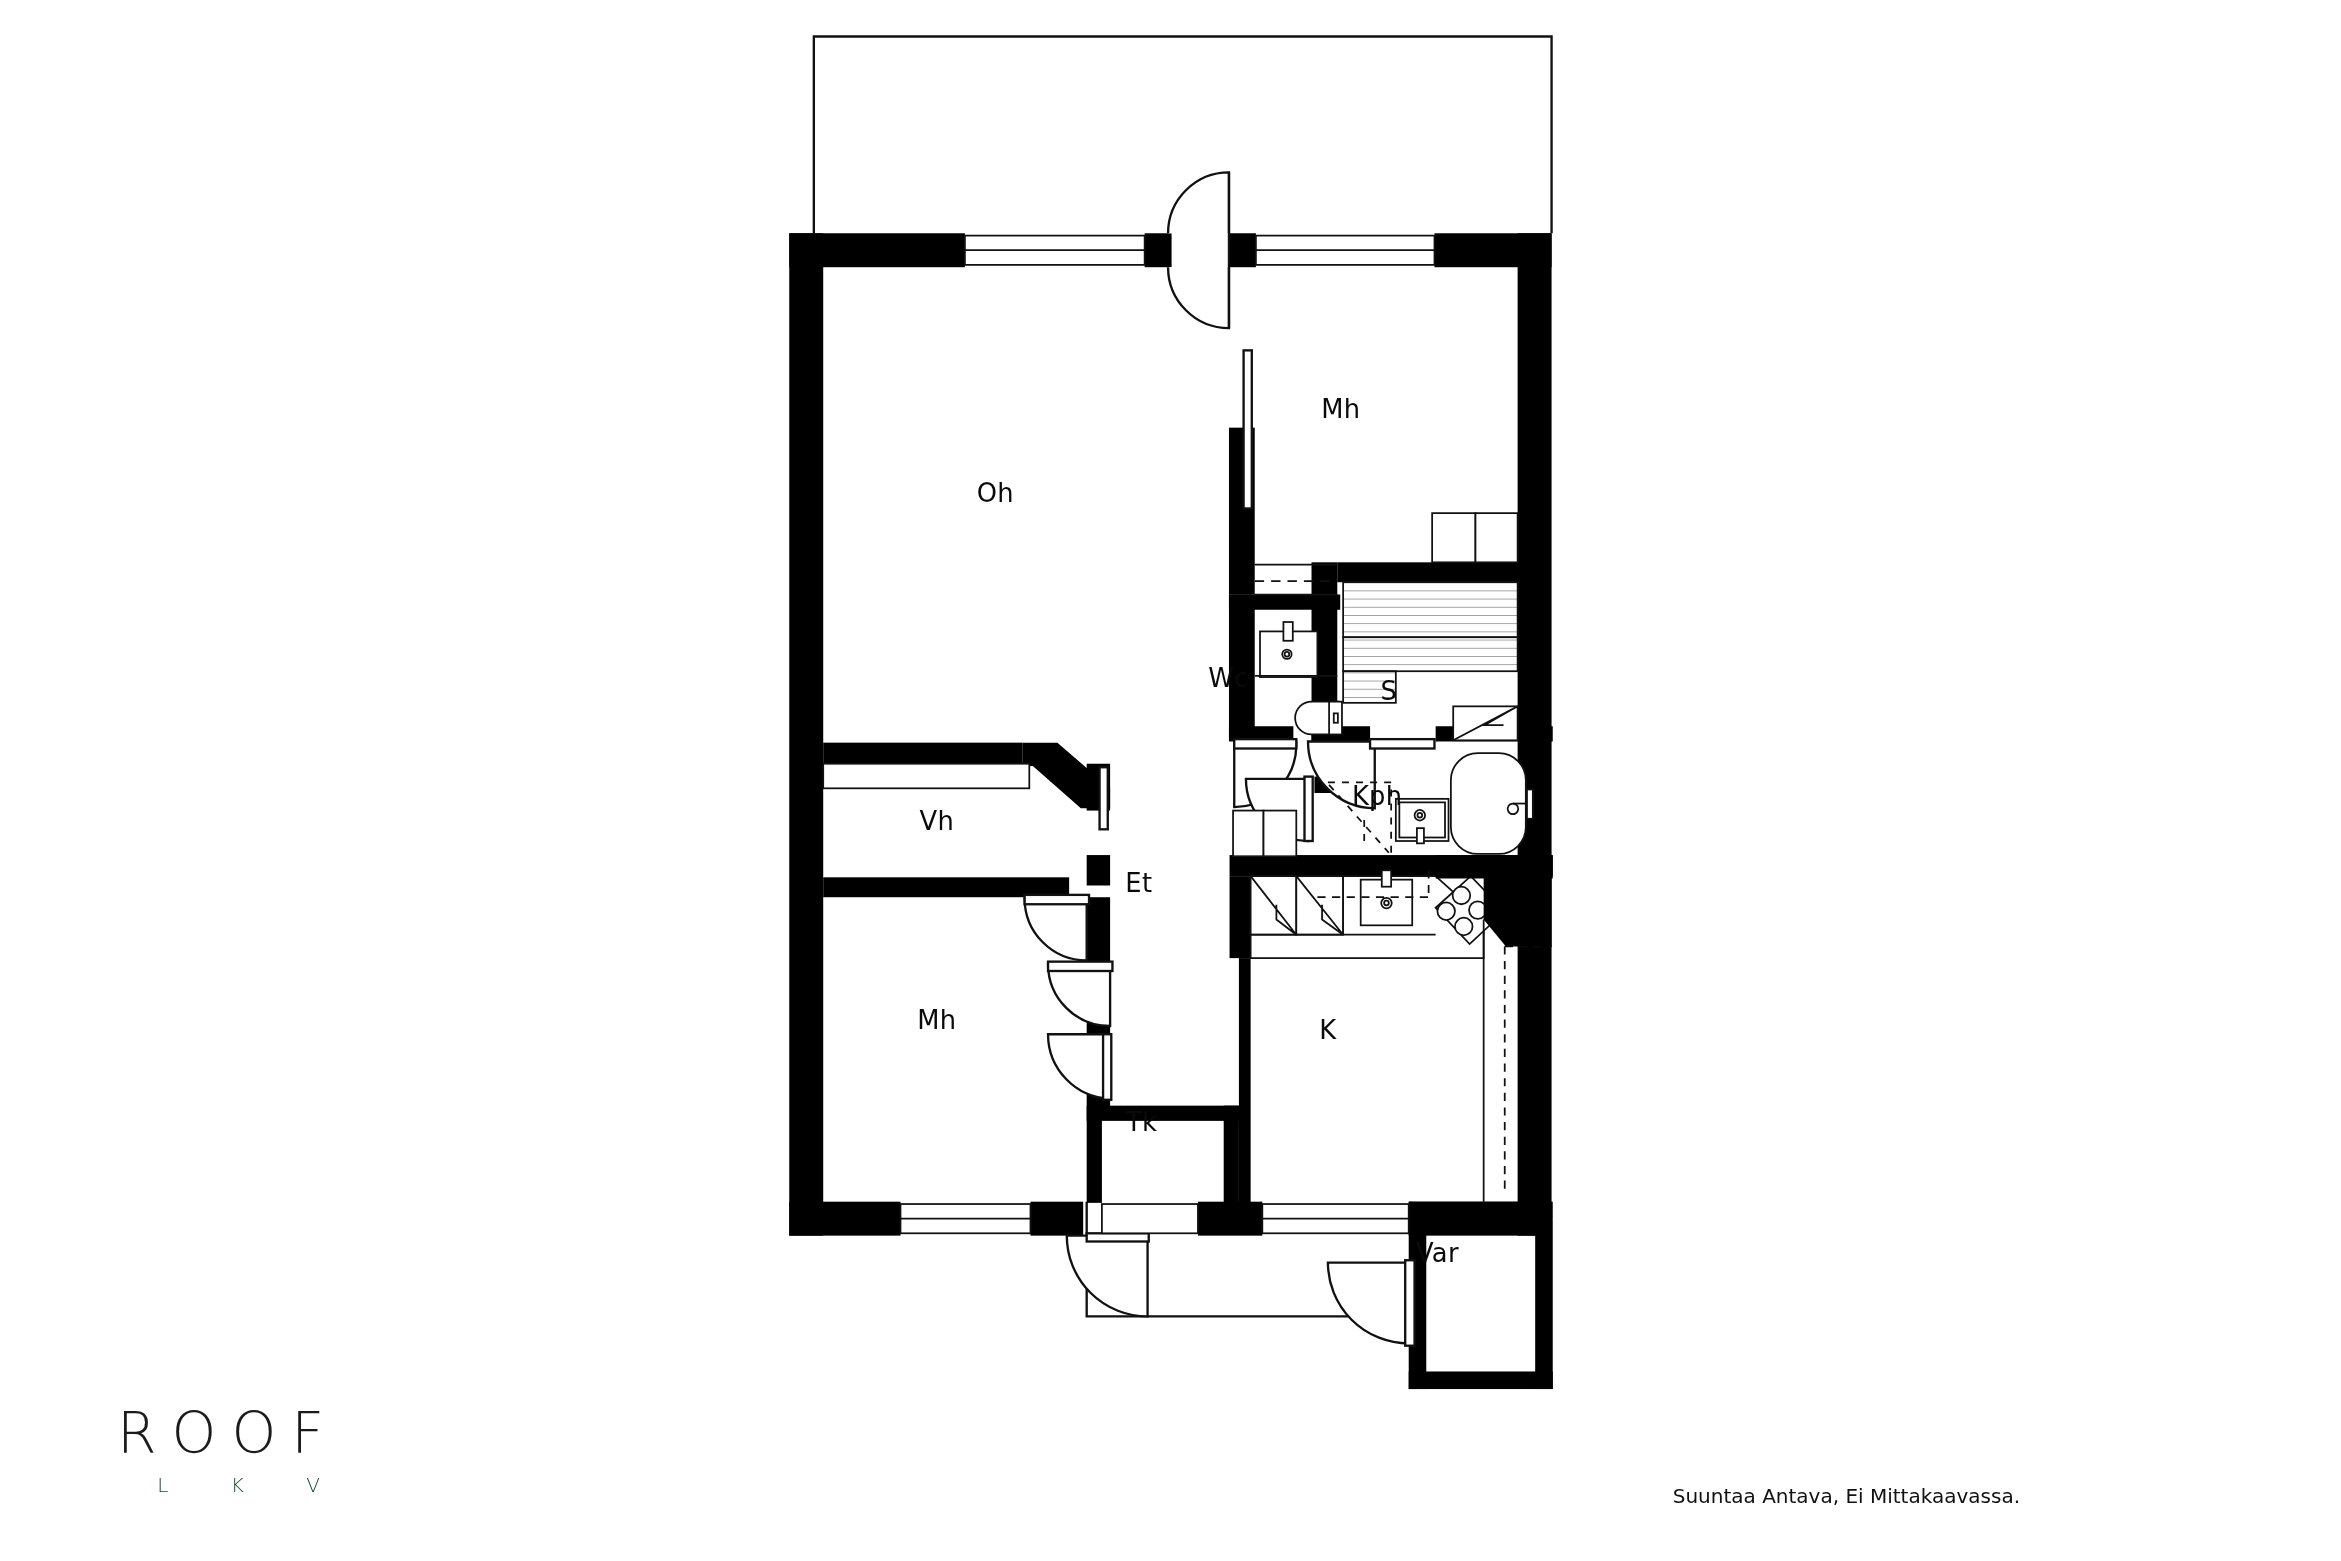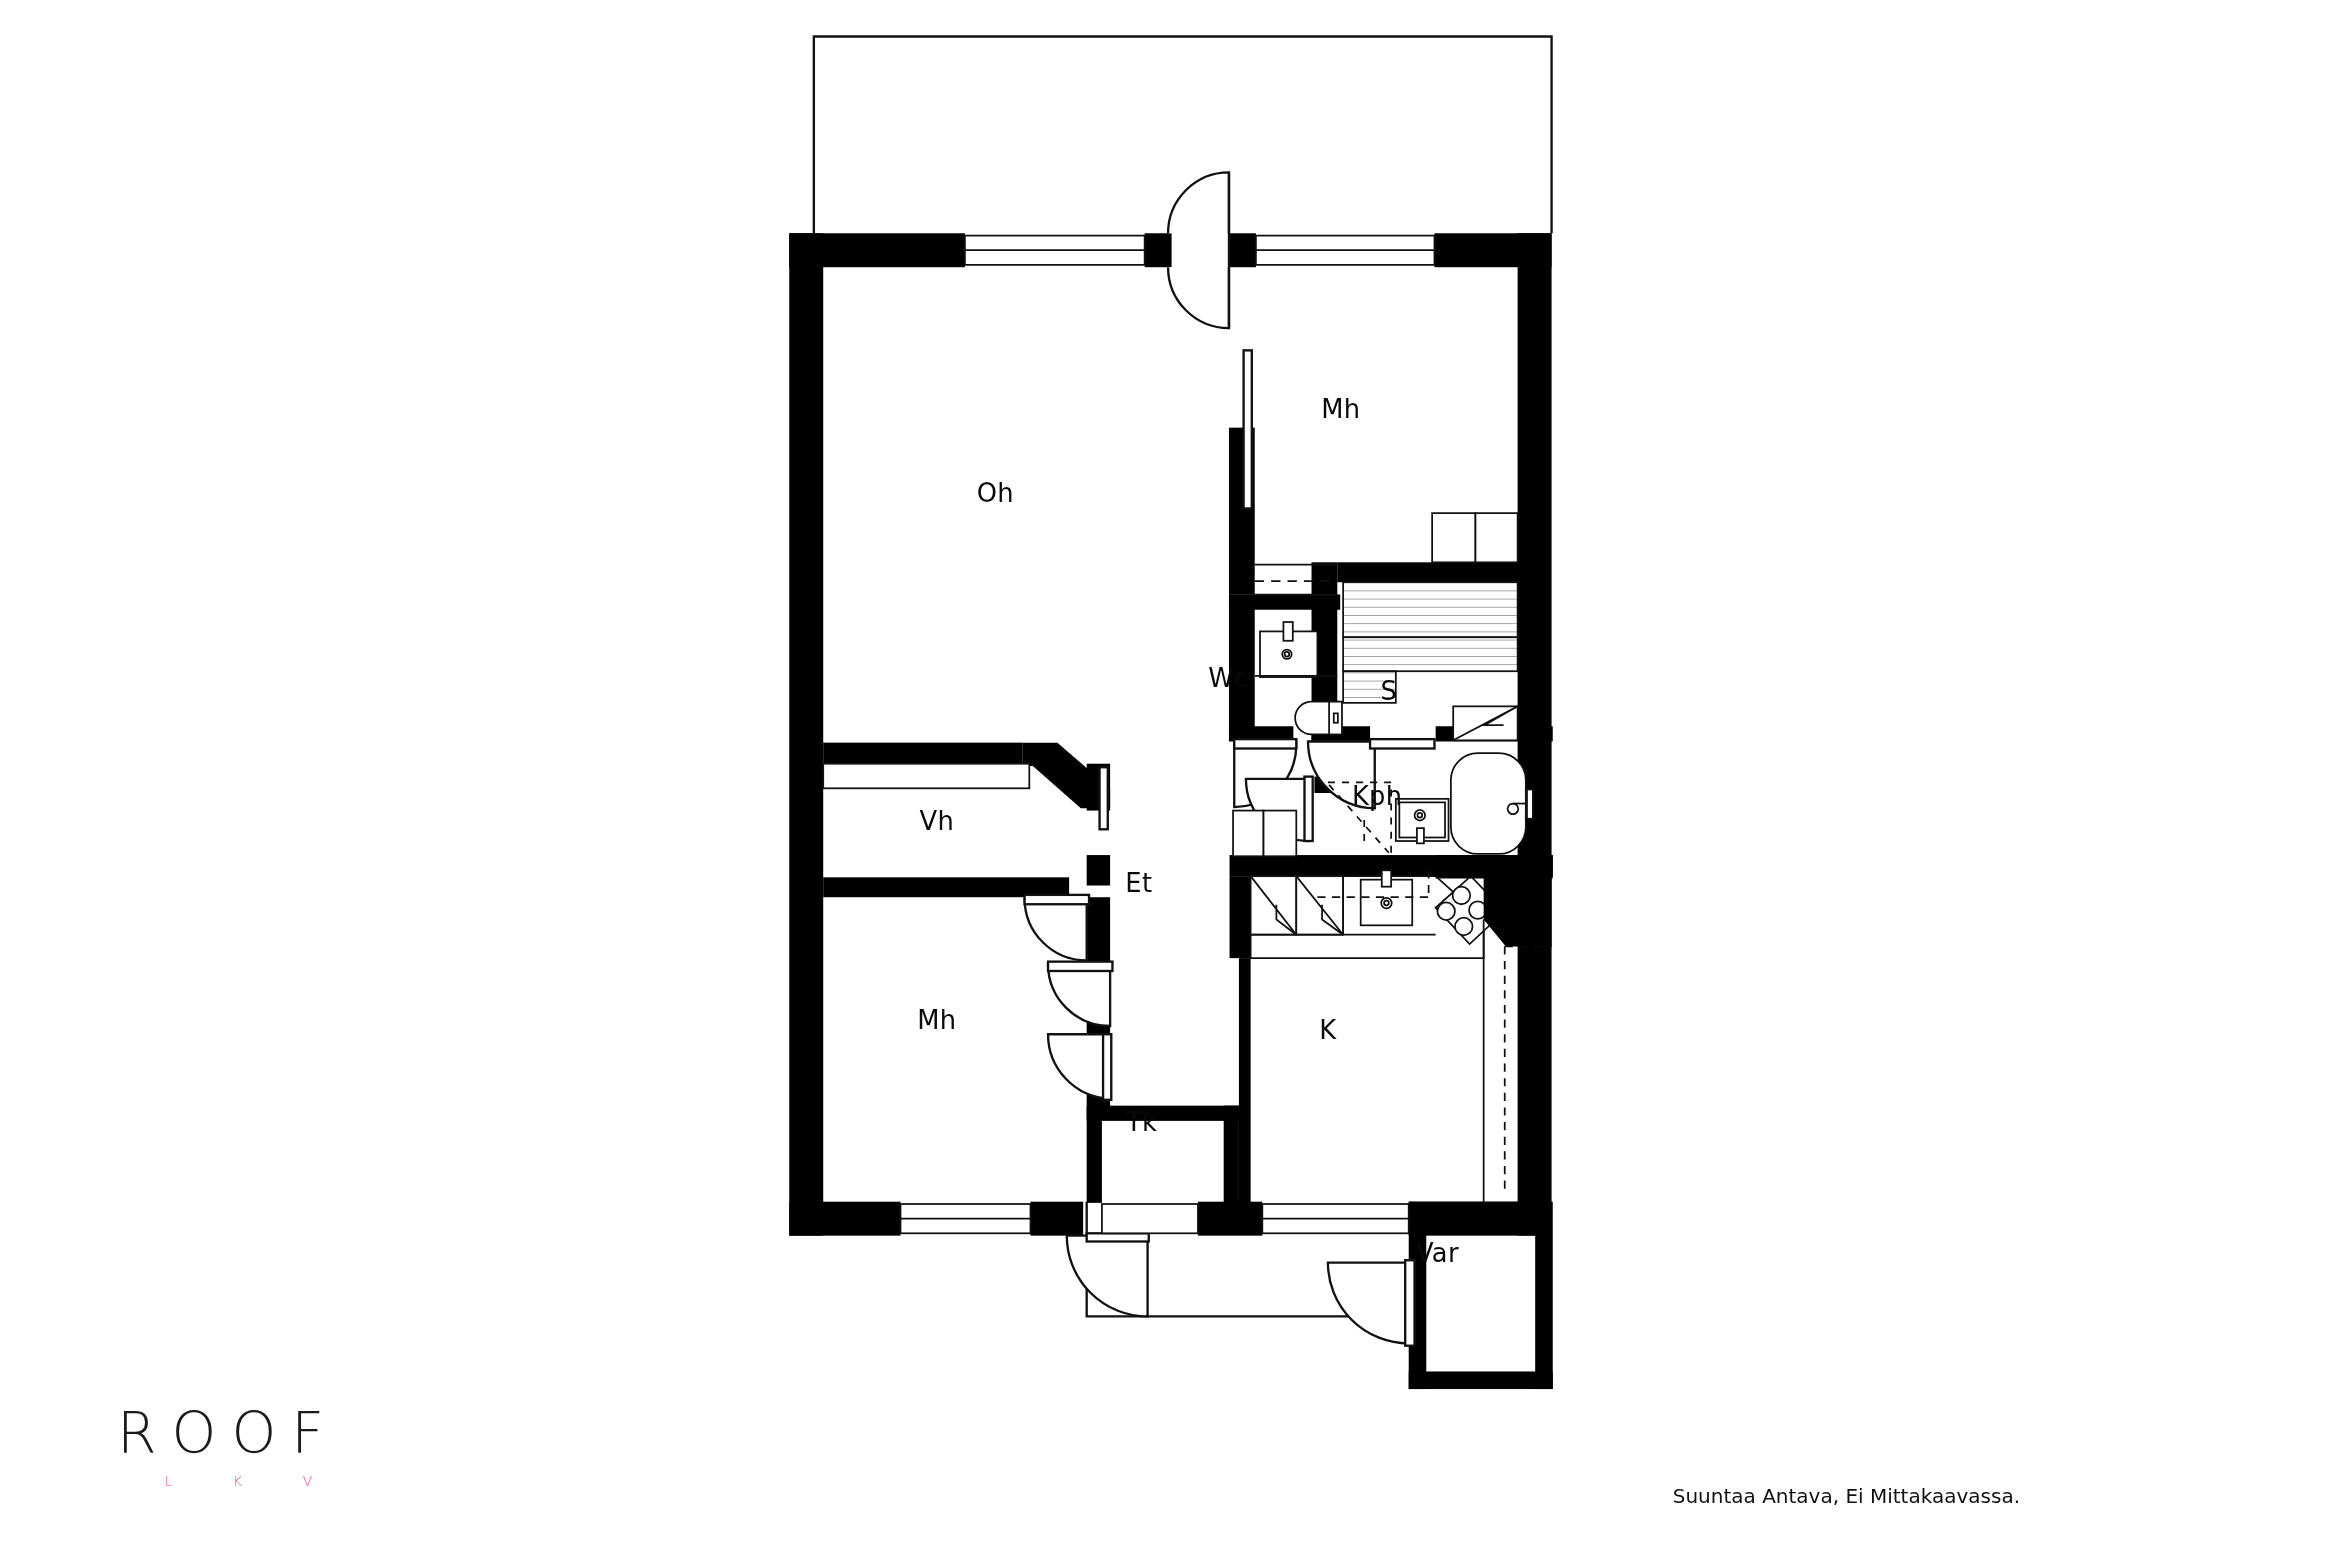--- a/index.html
+++ b/index.html
@@ -49,24 +49,24 @@
     font-family: "DejaVu Sans", "Liberation Sans", sans-serif;
     font-size: 57px;
     font-weight: 300;
     letter-spacing: 15px;
     color: #1b1b1b;
     line-height: 1;
     white-space: nowrap;
   }
   #brand-logo .logo-sub {
     font-family: "DejaVu Sans", "Liberation Sans", sans-serif;
-    font-size: 14px;
+    font-size: 20px;
     font-weight: 300;
     letter-spacing: 28px;
-    color: #ec4899;
+    color: #14532d;
     margin-top: 10.5px;
     margin-left: 49px;
     white-space: nowrap;
   }
   #footer-note {
     position: absolute;
     left: 0;
     top: 1484px;
     width: 2020px;
     text-align: right;

